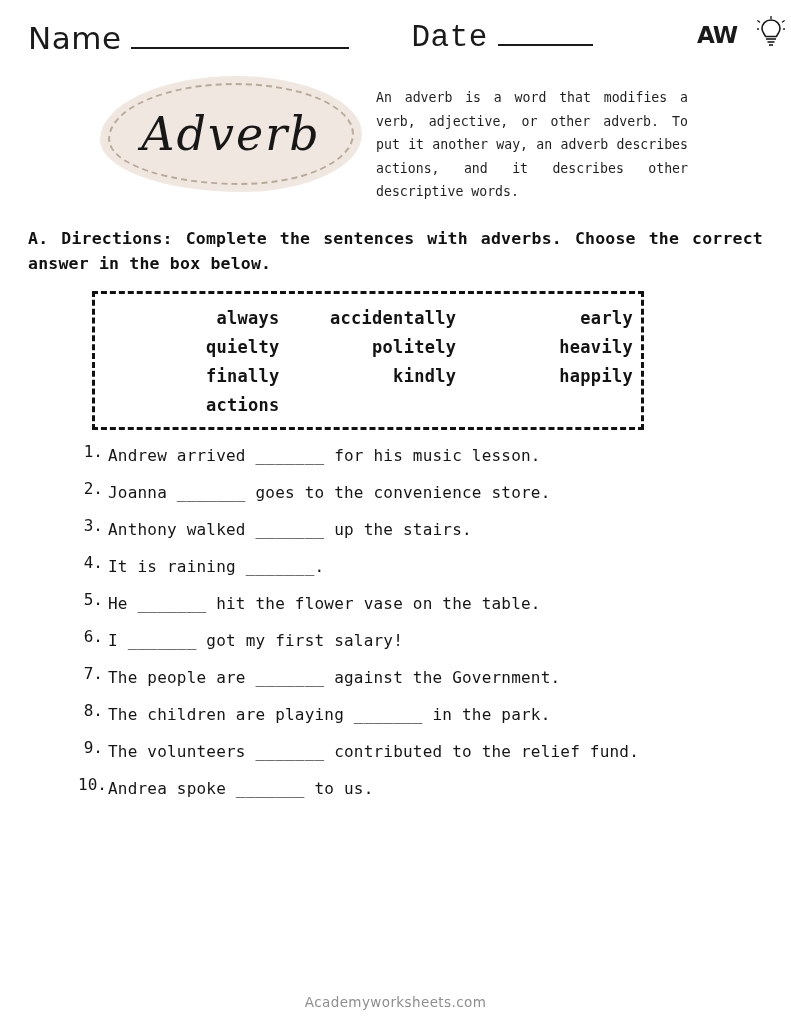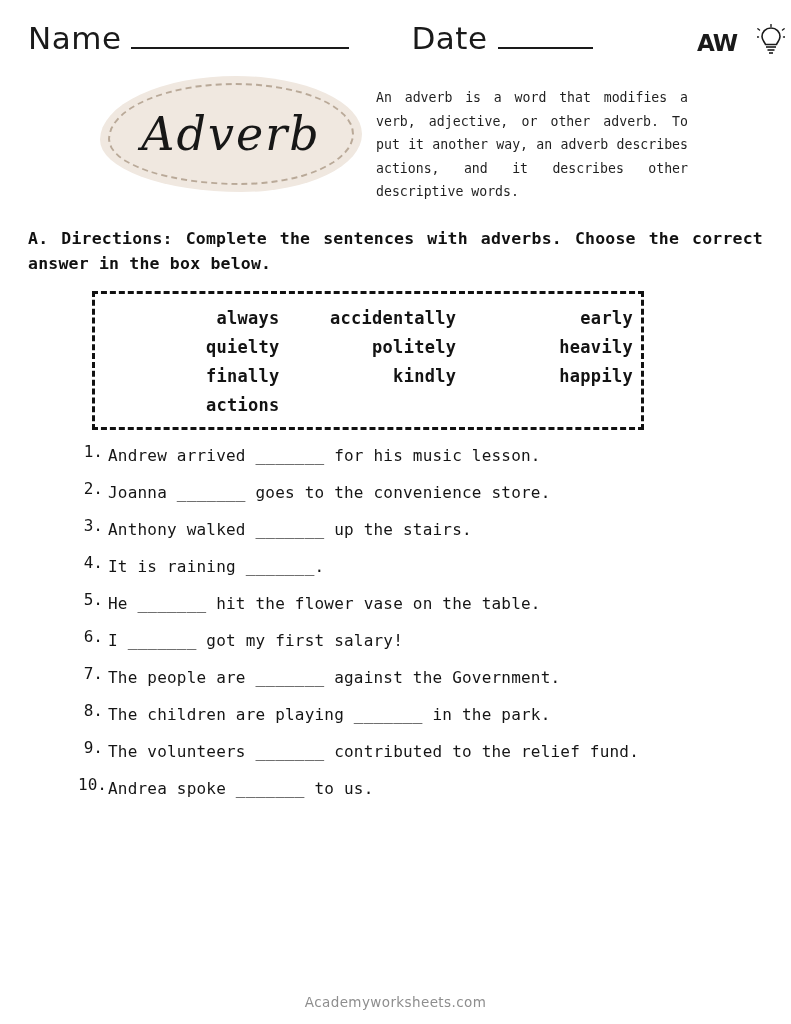--- a/index.html
+++ b/index.html
@@ -43,26 +43,26 @@
     color: #1a1a1a;
   }
   .field-rule {
     display: inline-block;
     border-bottom: 2px solid #1a1a1a;
     margin-left: 10px;
     height: 26px;
   }
   .name-rule { width: 218px; }
   .date-rule { width: 95px; }
-  .date-block { margin-left: 62px; }
+  .date-block { margin-left: 62px; font-family: Liberation Mono, monospace; }
 
   .logo {
     position: absolute;
     right: 22px;
-    top: 20px;
+    top: 12px;
     width: 72px;
     height: 46px;
     display: flex;
     align-items: center;
     gap: 20px;
   }
   .logo-text {
     font-family: "DejaVu Sans", sans-serif;
     font-size: 23px;
     font-weight: 700;

